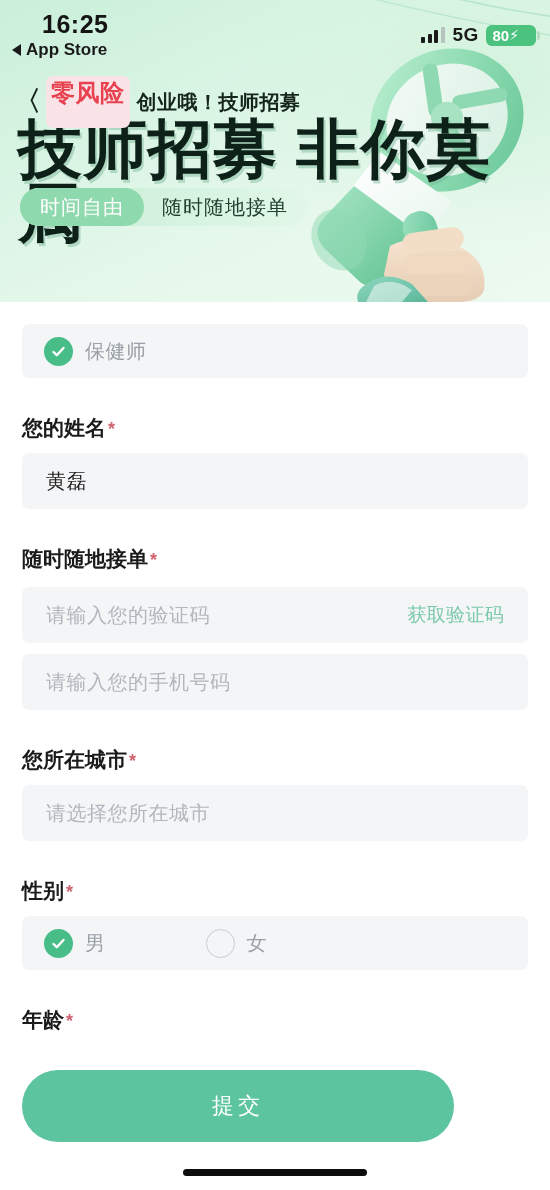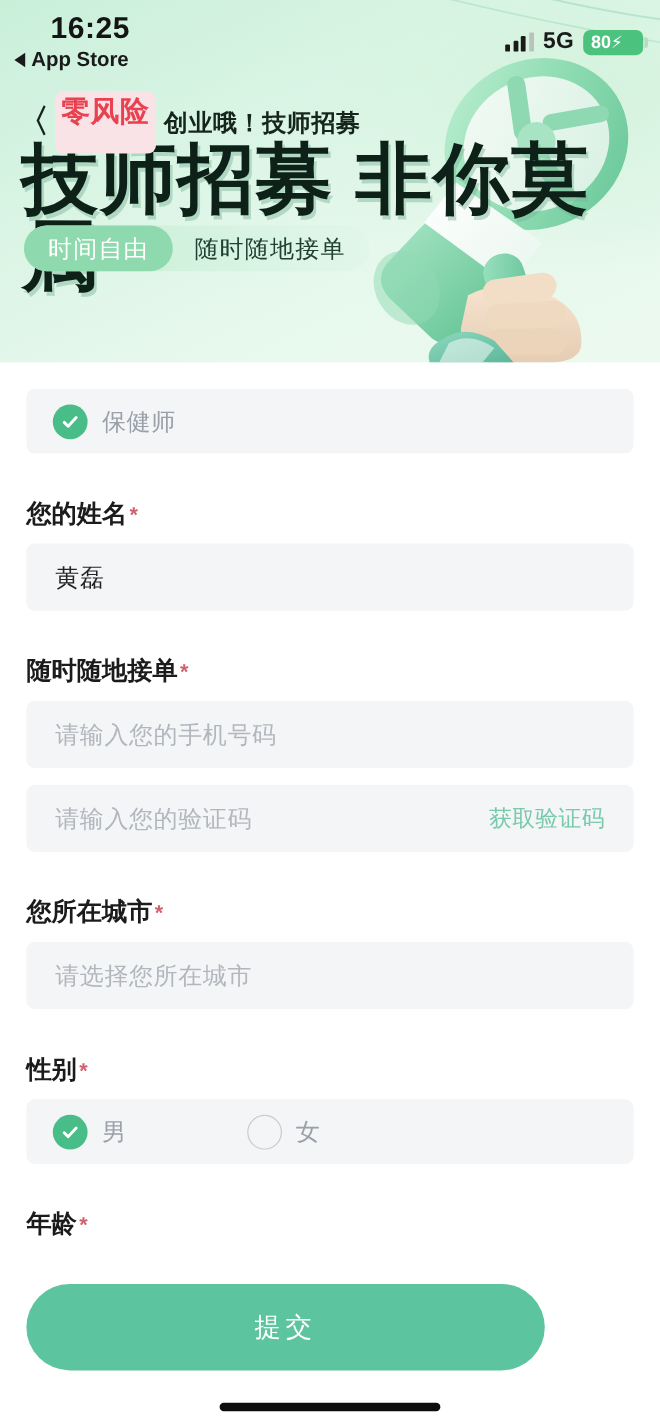--- a/index.html
+++ b/index.html
@@ -318,26 +318,26 @@
     <div class="box">
       <span class="inp-val">黄磊</span>
     </div>
   </div>
 
   <div class="field">
     <span class="flabel">
       <span>随时随地接单</span>
         <span class="req">*</span>
     </span>
-    <div class="box">
-      <span class="inp-ph">请输入您的手机号码</span>
-    </div>
     <div class="box codebox" style="margin-top:14px;">
       <span class="inp-ph">请输入您的验证码</span>
       <span class="codebtn">获取验证码</span>
+    </div>
+    <div class="box">
+      <span class="inp-ph">请输入您的手机号码</span>
     </div>
   </div>
 
   <div class="field">
     <span class="flabel">
       <span>您所在城市</span>
         <span class="req">*</span>
     </span>
     <div class="box">
       <span class="inp-ph">请选择您所在城市</span>

